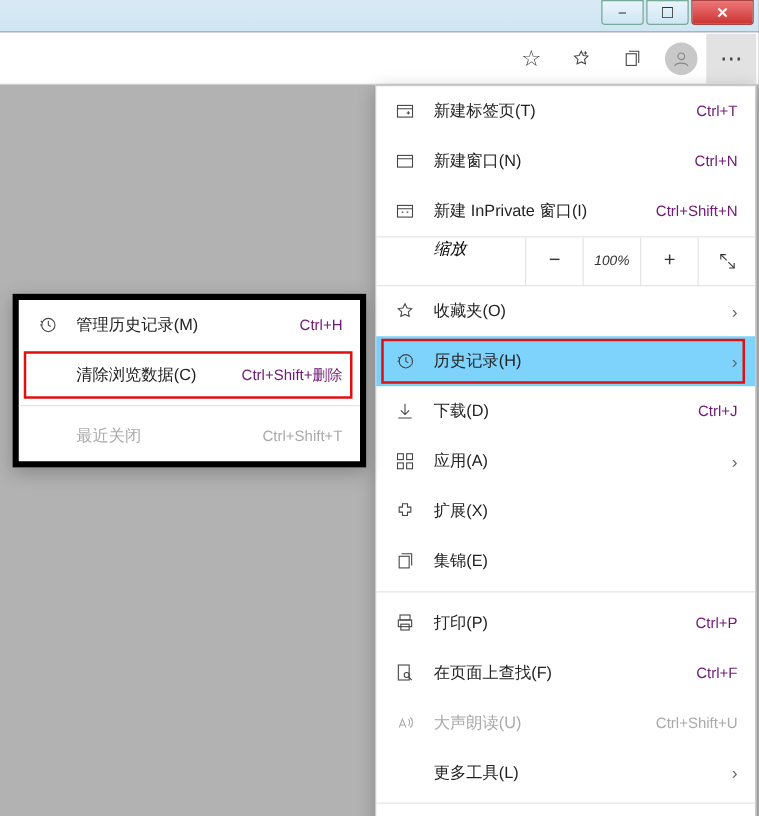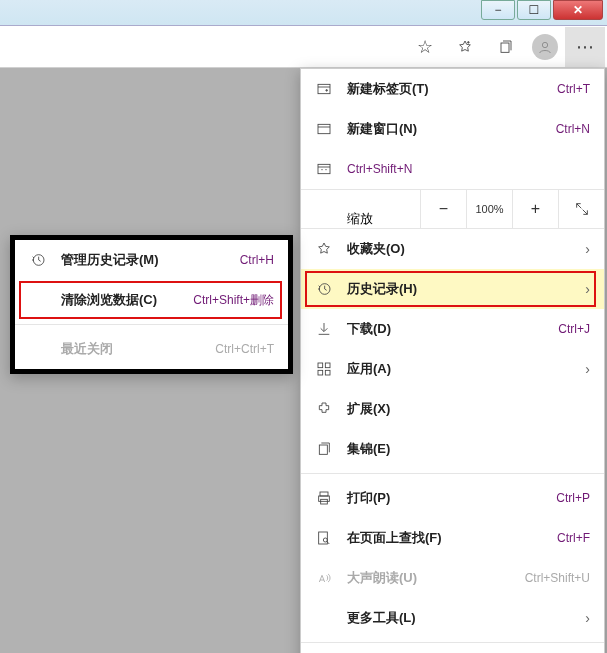--- a/index.html
+++ b/index.html
@@ -14,31 +14,31 @@
 
   .toolbar { position:absolute; top:26px; left:0; right:0; height:42px; background:#fff; border-bottom:1px solid #d0d0d0; display:flex; align-items:center; justify-content:flex-end; padding:0 2px; }
   .tbtn { width:40px; height:40px; display:flex; align-items:center; justify-content:center; color:#444; font-size:18px; cursor:pointer; }
   .tbtn.active { background:#e2e2e2; }
   .avatar { width:26px; height:26px; border-radius:50%; background:#c8c8c8; display:flex; align-items:center; justify-content:center; }
 
   .content-bg { position:absolute; top:68px; left:0; right:0; bottom:0; background:#b2b2b2; }
 
   .menu { position:absolute; top:68px; right:2px; width:305px; background:#fff; border:1px solid #ccc; box-shadow:0 4px 14px rgba(0,0,0,.25); }
   .mrow { height:40px; display:flex; align-items:center; padding:0 14px 0 12px; font-size:13px; color:#222; cursor:pointer; position:relative; }
-  .mrow.highlight { background:#fef9c3;justify-content:flex-end; }
+  .mrow.highlight { background:#7dd3fc;justify-content:flex-end; }
   .mrow .mi { width:22px; display:flex; justify-content:center; margin-right:12px; color:#444; font-size:15px; }
-  .mrow .lbl { flex:1;font-weight:bold; }
+  .mrow .lbl { flex:1; }
   .mrow .sc { color:#701a75; font-size:12px; }
   .mrow .chev { color:#666; font-size:14px; margin-left:6px; }
   .mrow.disabled { color:#aaa; }
   .mrow.disabled .mi, .mrow.disabled .sc { color:#aaa; }
   .redbox { position:absolute; inset:2px 8px 2px 4px; border:2px solid #d11; pointer-events:none; }
   .sep { height:1px; background:#e5e5e5; margin:4px 0; }
 
-  .zoomrow { height:40px; display:flex; align-items:flex-end; border-top:1px solid #e5e5e5; border-bottom:1px solid #e5e5e5; font-size:13px; }
+  .zoomrow { height:40px; display:flex; align-items:flex-start; border-top:1px solid #e5e5e5; border-bottom:1px solid #e5e5e5; font-size:13px;font-style:italic; }
   .zoomrow .zlabel { flex:1; padding-left:46px; }
   .zbtn { width:46px; height:100%; border-left:1px solid #e5e5e5; display:flex; align-items:center; justify-content:center; cursor:pointer; font-size:16px; color:#333; }
 
   .submenu { position:absolute; top:235px; left:10px; width:283px; background:#fff; border:5px solid #000000; box-shadow:0 4px 14px rgba(0,0,0,.25); }
   .submenu .mrow { height:40px; }
   .submenu .redbox { inset:1px 6px 1px 4px; }
 
   svg { width:16px; height:16px; stroke:currentColor; fill:none; stroke-width:1.3; }
 </style>
 </head>
@@ -106,20 +106,21 @@
     <span class="lbl">新建窗口(N)</span>
     <span class="sc">Ctrl+N</span>
   </div>
   <div class="mrow">
     <span class="mi">
         <svg viewBox="0 0 24 24">
           <rect x="3" y="5" width="18" height="14"></rect>
           <path d="M3 9h18M8 13h2m4 0h2"></path>
         </svg>
       </span>
+    <span class="lbl">新建 InPrivate 窗口(I)</span>
     <span class="sc">Ctrl+Shift+N</span>
   </div>
 
   <div class="zoomrow">
     <span class="zlabel">缩放</span>
     <div class="zbtn">−</div>
     <div class="zbtn" style="font-size:11px">100%</div>
     <div class="zbtn">+</div>
     <div class="zbtn">
       <svg viewBox="0 0 24 24">
@@ -258,15 +259,15 @@
   <div class="mrow">
     <div class="redbox"></div>
     <span class="mi"></span>
     <span class="lbl">清除浏览数据(C)</span>
     <span class="sc">Ctrl+Shift+删除</span>
   </div>
   <div class="sep"></div>
   <div class="mrow disabled">
     <span class="mi"></span>
     <span class="lbl">最近关闭</span>
-    <span class="sc">Ctrl+Ctrl+T</span>
+    <span class="sc">Ctrl+Shift+T</span>
   </div>
 </div>
 
 </body></html>

